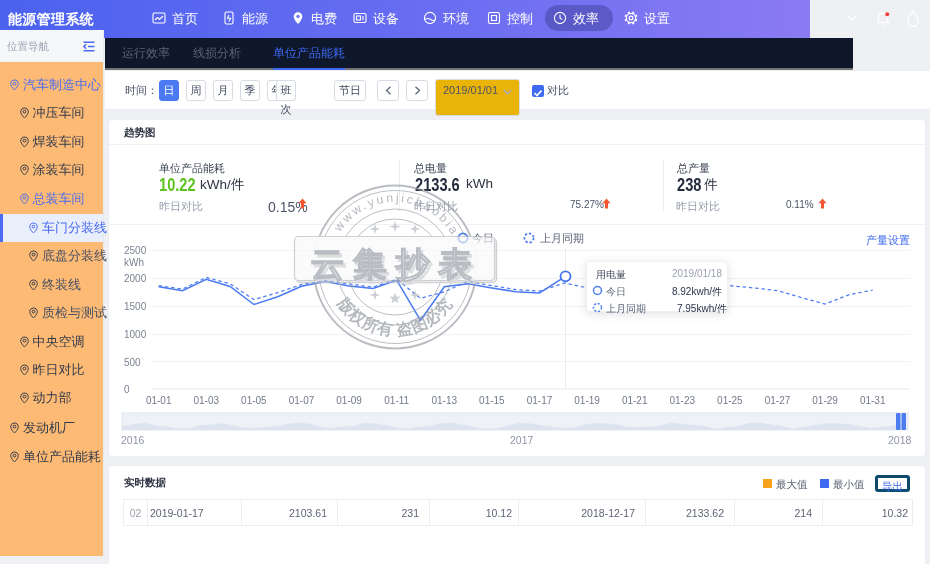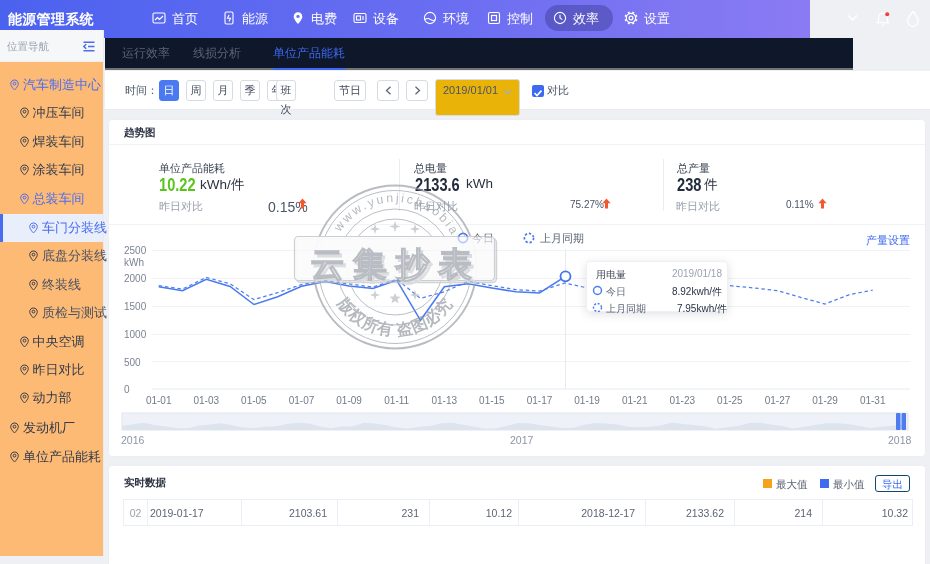--- a/index.html
+++ b/index.html
@@ -318,21 +318,21 @@
  <div class="abs" style="left:19px;top:40px;color:#5b6476">上月同期</div>
  <div class="abs" style="right:0;top:40px;color:#28324a">7.95kwh/件</div>
 </div>
 
 <div class="card" style="left:108px;top:465px;width:818px;height:105px"></div>
 <div class="abs" style="left:124px;top:476px;font-size:10.5px;font-weight:bold;color:#2c3242">实时数据</div>
 <div class="abs" style="left:763px;top:479px;width:9px;height:9px;background:#f5a31a"></div>
 <div class="abs" style="left:776px;top:478px;font-size:10.5px;color:#5c6373">最大值</div>
 <div class="abs" style="left:820px;top:479px;width:9px;height:9px;background:#3d6af0"></div>
 <div class="abs" style="left:833px;top:478px;font-size:10.5px;color:#5c6373">最小值</div>
-<div class="abs" style="left:875px;top:475px;width:35px;height:17px;border:1px solid #0c4a6e;border-radius:3px;font-size:10.5px;color:#3d6af0;text-align:center;line-height:16px">导出</div>
+<div class="abs" style="left:875px;top:475px;width:35px;height:17px;border:3px solid #0c4a6e;border-radius:3px;font-size:10.5px;color:#3d6af0;text-align:center;line-height:16px">导出</div>
 
 <table style="position:absolute;left:123px;top:499px;width:789px;border-collapse:collapse;table-layout:fixed;font-size:10.5px;color:#5c6475;background:#fff">
  <colgroup>
       <col style="width:24px">
       <col style="width:94px">
       <col style="width:96px">
       <col style="width:92px">
       <col style="width:89px">
       <col style="width:127px">
       <col style="width:89px">

